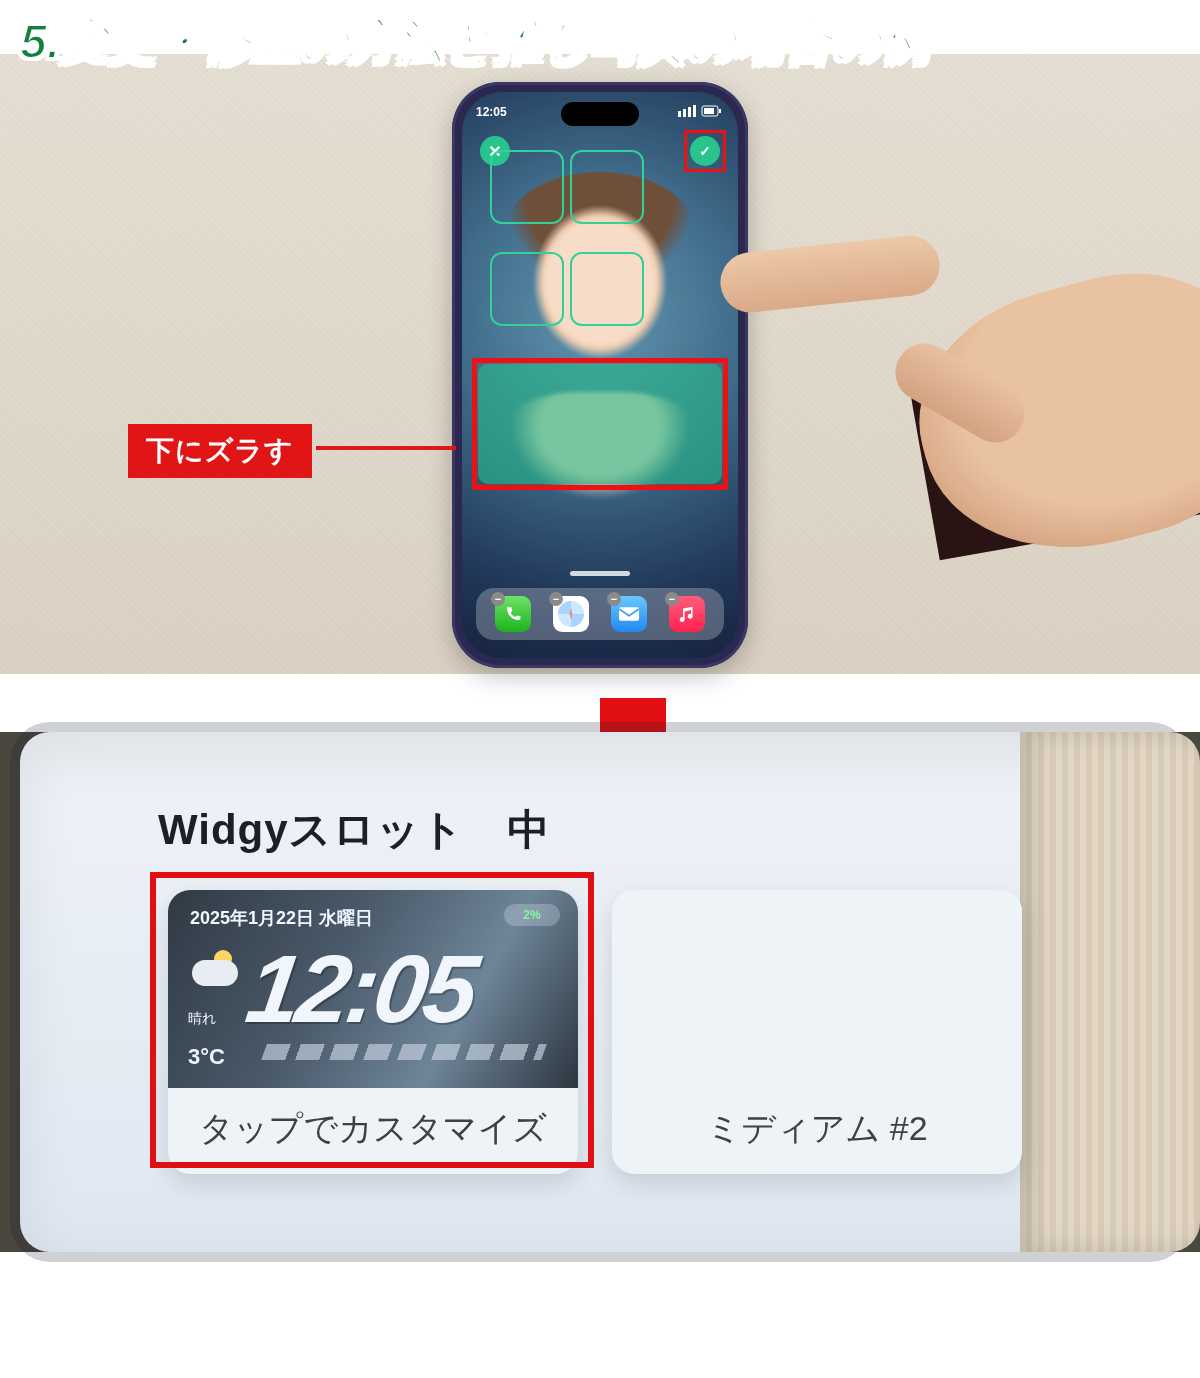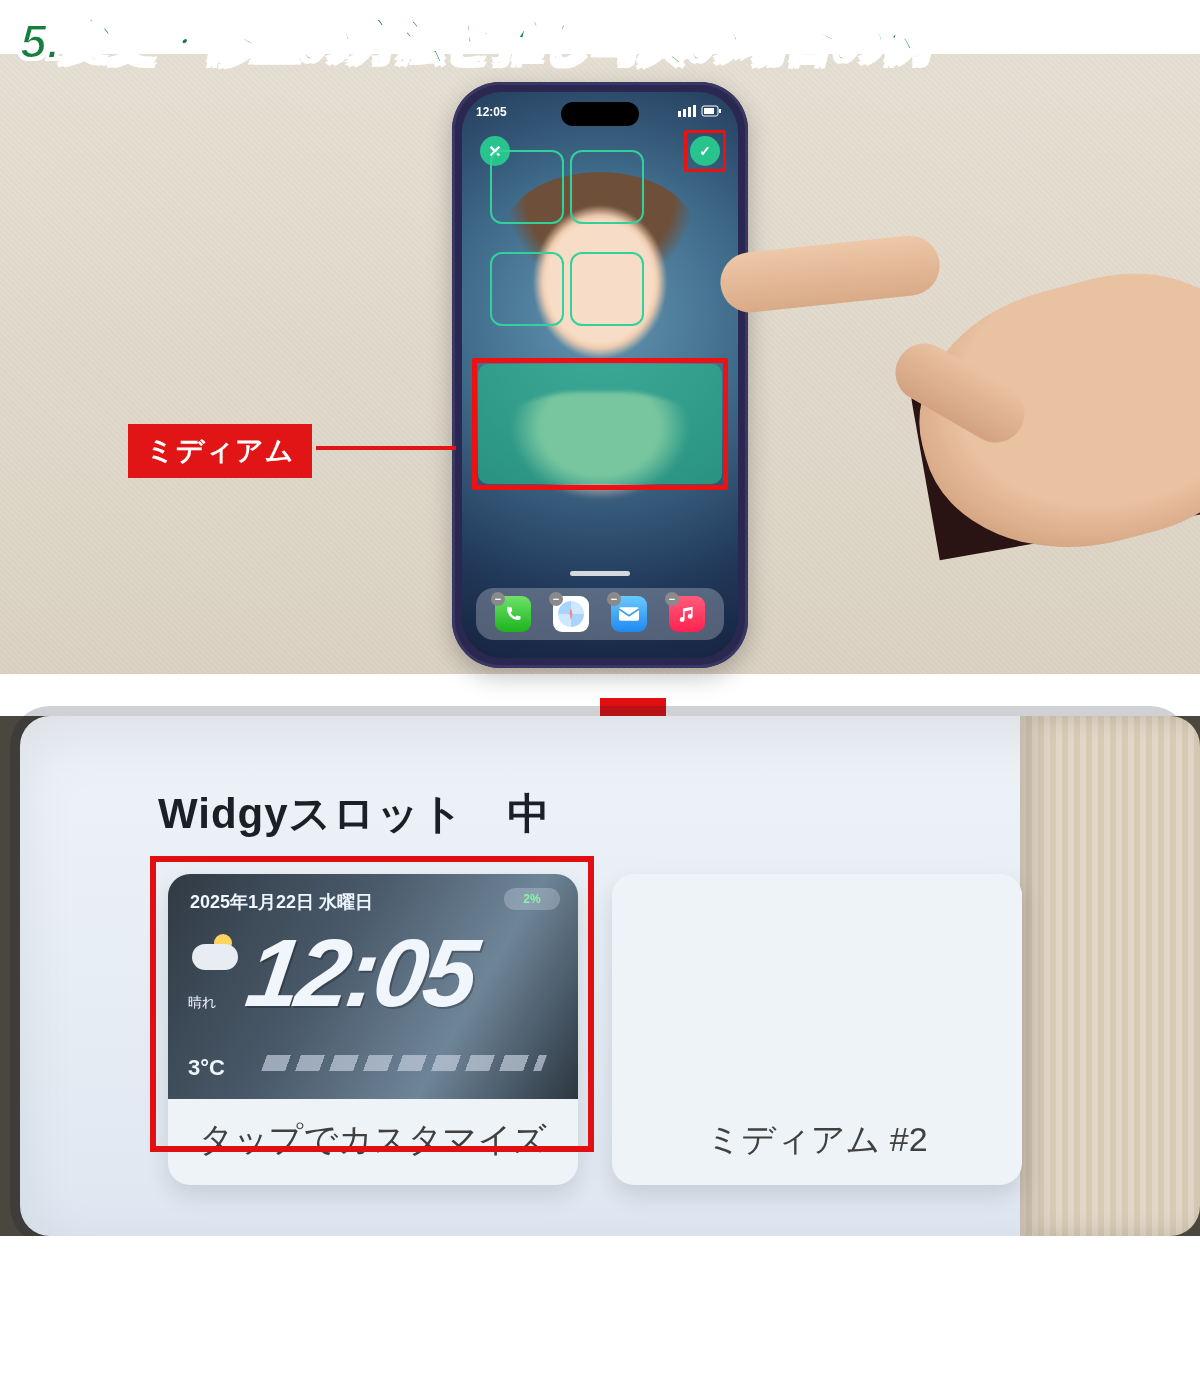--- a/index.html
+++ b/index.html
@@ -123,33 +123,33 @@
   .arrow-wrap { width: 100%; display: flex; justify-content: center; padding: 24px 0 18px; background: #fff; }
   .arrow {
     width: 0; height: 0; position: relative;
   }
   .arrow .stem { width: 66px; height: 60px; background: #e20f12; margin: 0 auto; }
   .arrow .head { width: 0; height: 0; border-left: 75px solid transparent; border-right: 75px solid transparent; border-top: 70px solid #e20f12; margin: -2px auto 0; }
 
   
   .bottom-outer { width: 100%; background: #4a473f; padding: 0; }
   .bottom-panel {
-    width: 1160px; margin: 0 auto; background: linear-gradient(#eff3f8,#dee7f1);
+    width: 1160px; margin: 16px auto; background: linear-gradient(#eff3f8,#dee7f1);
     border-radius: 30px; height: 520px; position: relative;
     box-shadow: 0 0 0 10px rgba(20,25,40,.2), inset 0 20px 60px rgba(0,0,0,.08);
   }
   .bp-right-wood { position: absolute; right: -20px; top: 0; bottom: 0; width: 180px;
     background: repeating-linear-gradient(90deg, #e2d7c6 0 6px, #d8cbb6 6px 12px);
     border-radius: 0 30px 30px 0; box-shadow: inset 12px 0 24px rgba(0,0,0,.15); }
 
   .slot-title { position: absolute; left: 138px; top: 70px; font-size: 42px; font-weight: 800; color: #1b2028; letter-spacing: 1px; }
 
   .cards { position: absolute; left: 148px; top: 158px; display: flex; gap: 34px; }
   .card { width: 410px; border-radius: 22px; background: #eef3f8; box-shadow: 0 10px 24px rgba(0,0,0,.12); overflow: hidden; text-align: center; }
-  .card .preview { height: 225px; background: linear-gradient(120deg,#303a44 0%, #4a5a6a 40%, #6e8598 70%, #2c3640 100%); position: relative; color: #eef6ff; text-decoration: underline; }
+  .card .preview { height: 198px; background: linear-gradient(120deg,#303a44 0%, #4a5a6a 40%, #6e8598 70%, #2c3640 100%); position: relative; color: #eef6ff; text-decoration: underline; }
   .card.empty .preview { background: #eef3f8; }
   .card .caption { padding: 18px 10px 22px; font-size: 34px; color: #404040; }
 
   .preview .date-line { position: absolute; left: 22px; top: 16px; font-size: 18px; font-weight: 600; }
   .preview .batt { position: absolute; right: 18px; top: 14px; width: 56px; height: 22px; border-radius: 11px; background: rgba(235,245,255,.25); display: flex; align-items: center; justify-content: center; font-size: 12px; color: #86f79e; font-weight: 700; }
   .preview .bigtime {
     position: absolute; left: 80px; top: 44px; font-size: 96px; font-weight: 900; letter-spacing: -4px;
     color: #f0f6fc; font-style: italic; text-shadow: 2px 2px 0 rgba(0,0,0,.25);
     transform: skewX(-8deg); font-family: "Arial Black", sans-serif;
   }
@@ -233,21 +233,21 @@
         <div class="app music">
           <span class="dot">−</span>
           <svg width="16" height="18" viewBox="0 0 20 22" fill="#fff">
               <path d="M7 18a3 3 0 1 1-2-3V4l12-2v12a3 3 0 1 1-2-3V6L7 8v10z"></path>
             </svg>
         </div>
       </div>
     </div>
   </div>
 
-  <div class="label-box">ミディアム</div>
+  <div class="label-box">下にズラす</div>
   <div class="label-line"></div>
 
   <div class="hand">
     <div class="sleeve"></div>
     <div class="palm"></div>
     <div class="thumb"></div>
     <div class="finger"></div>
   </div>
 </div>
 

